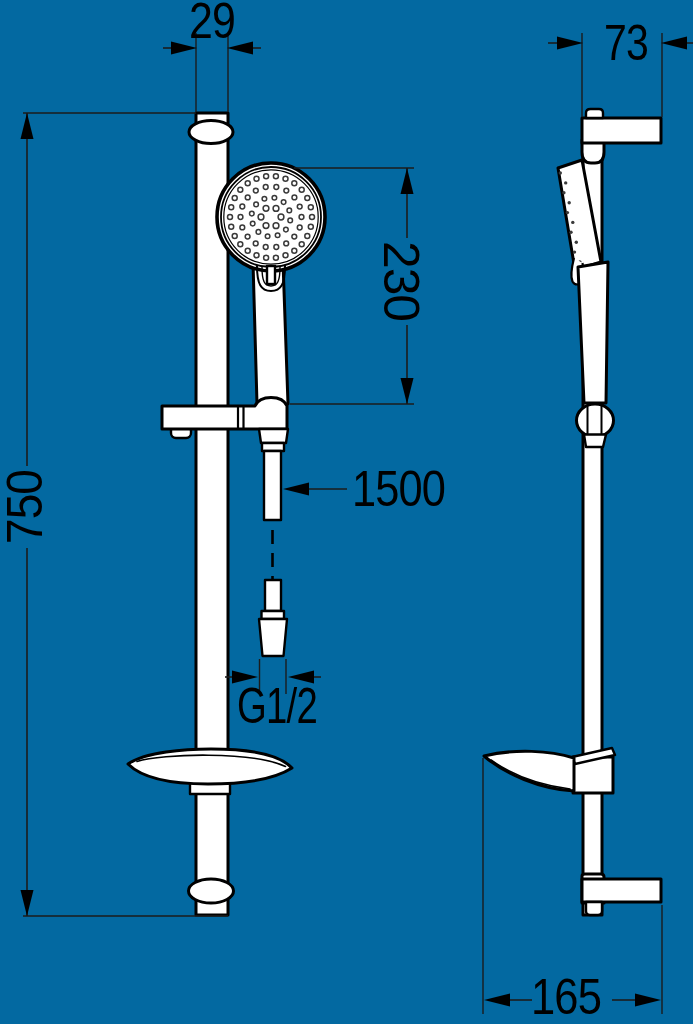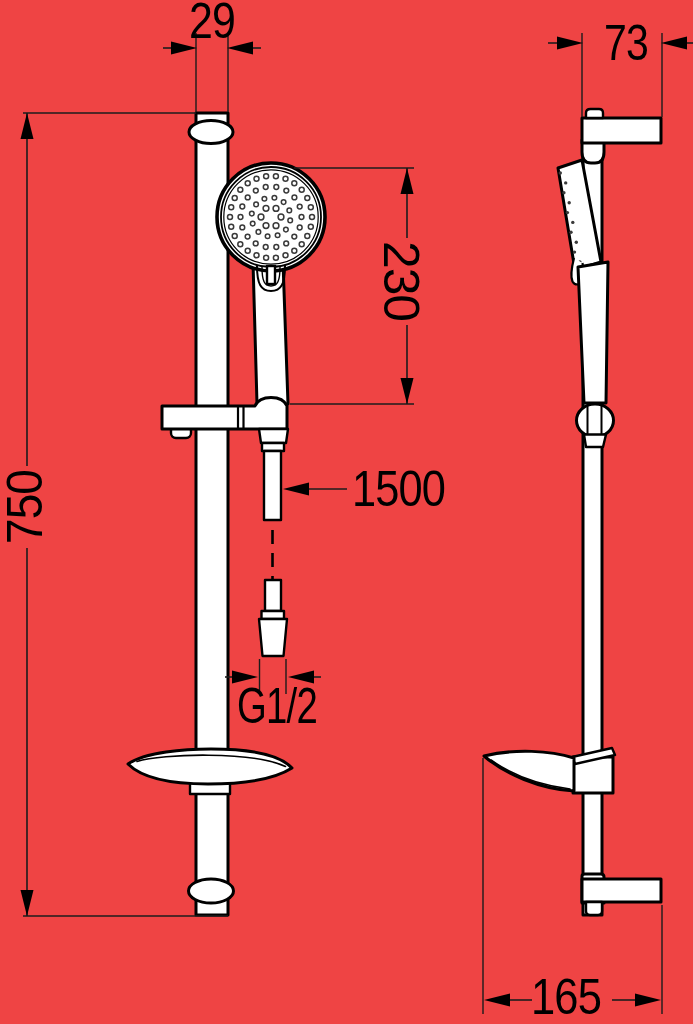--- a/index.html
+++ b/index.html
@@ -1,19 +1,19 @@
 <!DOCTYPE html>
 <html><head>
 <meta charset="utf-8">
 <style>
   html,body{margin:0;padding:0;background:#ffffff;}
   .canvas{
     position:relative;
     width:693px;height:1024px;
-    background:#ef4444;
+    background:#0369a1;
     font-family:"Liberation Sans", sans-serif;
     overflow:hidden;
   }
   svg{display:block;}
   .part{fill:#ffffff;stroke:#000000;stroke-width:3;stroke-linejoin:round;stroke-linecap:round;}
   .part2{fill:#ffffff;stroke:#000000;stroke-width:2.4;stroke-linejoin:round;stroke-linecap:round;}
   .partline{fill:none;stroke:#000000;stroke-width:2;stroke-linecap:round;}
   .rim{fill:none;stroke:#000000;stroke-width:1.6;stroke-linecap:round;}
   .thin{fill:none;stroke:#1c1c1c;stroke-width:1.4;stroke-linecap:butt;}
   .dim{fill:none;stroke:#1c1c1c;stroke-width:1.6;stroke-linecap:butt;}

